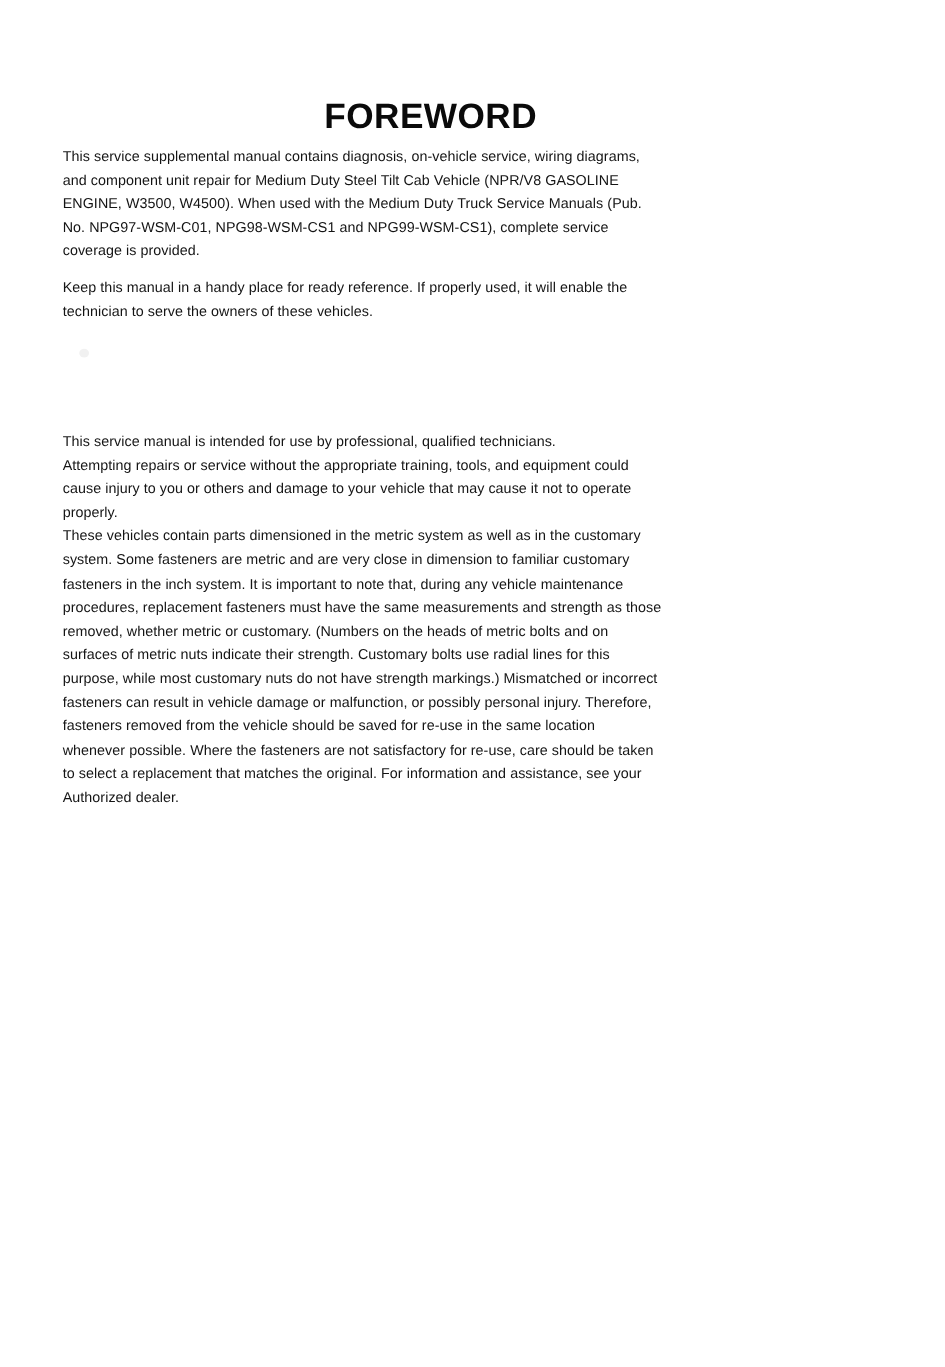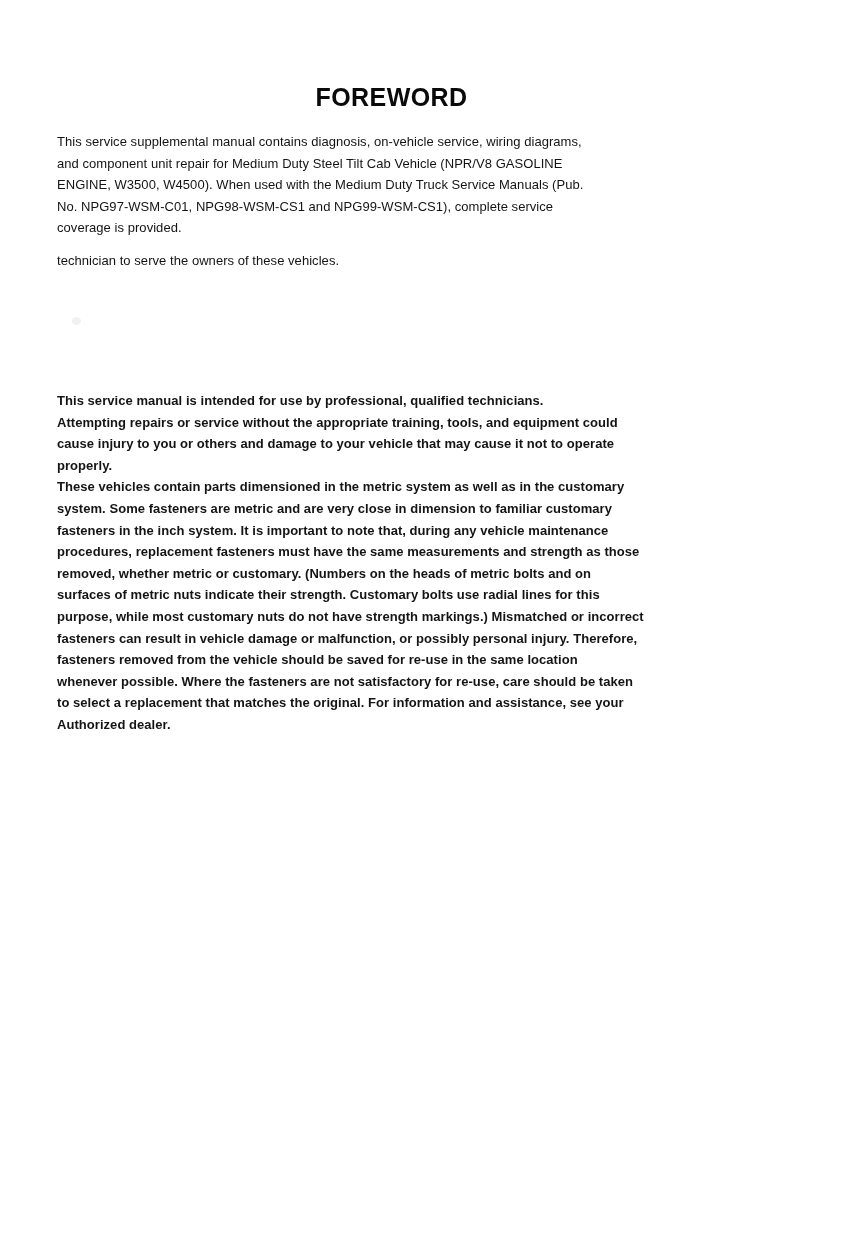--- a/index.html
+++ b/index.html
@@ -24,21 +24,21 @@
     background: #ffffff;
   }
 
   
   .doc-heading {
     position: absolute;
     left: 0;
     width: 783px;           
     text-align: center;
     font-weight: bold;
-    font-size: 25px;
+    font-size: 32px;
     letter-spacing: 0.4px;
     color: #0a0a0a;
     white-space: pre;
   }
   #heading-foreword { top: 66px; }
   #heading-caution  { top: 331px; }
 
   
   .body-block {
     position: absolute;
@@ -50,21 +50,21 @@
     text-align: left;
     white-space: pre-wrap;
   }
   .body-block .line {
     display: block;
     white-space: pre;
   }
 
   #para-intro   { top: 131px; width: 680px; }
   #para-keep    { top: 250px; width: 660px; }
-  #caution-body { top: 390px; width: 700px; font-weight: bold; }
+  #caution-body { top: 390px; width: 700px; }
 
   
   .scan-speck {
     position: absolute;
     left: 72px;
     top: 317px;
     width: 9px;
     height: 8px;
     border-radius: 50%;
     background: rgba(0,0,0,0.055);
@@ -73,20 +73,20 @@
 </style>
 </head>
 <body>
 
 <div class="page">
 
   <h1 class="doc-heading" id="heading-foreword">FOREWORD</h1>
 
   <div class="body-block" id="para-intro"><span class="line">This service supplemental manual contains diagnosis, on-vehicle service, wiring diagrams,</span><span class="line">and component unit repair for Medium Duty Steel Tilt Cab Vehicle (NPR/V8 GASOLINE</span><span class="line">ENGINE, W3500, W4500). When used with the Medium Duty Truck Service Manuals (Pub.</span><span class="line">No. NPG97-WSM-C01, NPG98-WSM-CS1 and NPG99-WSM-CS1), complete service</span><span class="line">coverage is provided.</span></div>
 
-  <div class="body-block" id="para-keep"><span class="line">technician to serve the owners of these vehicles.</span></div>
+  <div class="body-block" id="para-keep"><span class="line">Keep this manual in a handy place for ready reference. If properly used, it will enable the</span><span class="line">technician to serve the owners of these vehicles.</span></div>
 
   <span class="scan-speck"></span>
 
 
   <div class="body-block" id="caution-body"><span class="line">This service manual is intended for use by professional, qualified technicians.</span><span class="line">Attempting repairs or service without the appropriate training, tools, and equipment could</span><span class="line">cause injury to you or others and damage to your vehicle that may cause it not to operate</span><span class="line">properly.</span><span class="line">These vehicles contain parts dimensioned in the metric system as well as in the customary</span><span class="line">system. Some fasteners are metric and are very close in dimension to familiar customary</span><span class="line">fasteners in the inch system. It is important to note that, during any vehicle maintenance</span><span class="line">procedures, replacement fasteners must have the same measurements and strength as those</span><span class="line">removed, whether metric or customary. (Numbers on the heads of metric bolts and on</span><span class="line">surfaces of metric nuts indicate their strength. Customary bolts use radial lines for this</span><span class="line">purpose, while most customary nuts do not have strength markings.) Mismatched or incorrect</span><span class="line">fasteners can result in vehicle damage or malfunction, or possibly personal injury. Therefore,</span><span class="line">fasteners removed from the vehicle should be saved for re-use in the same location</span><span class="line">whenever possible. Where the fasteners are not satisfactory for re-use, care should be taken</span><span class="line">to select a replacement that matches the original. For information and assistance, see your</span><span class="line">Authorized dealer.</span></div>
 
 </div>
 
 </body></html>

